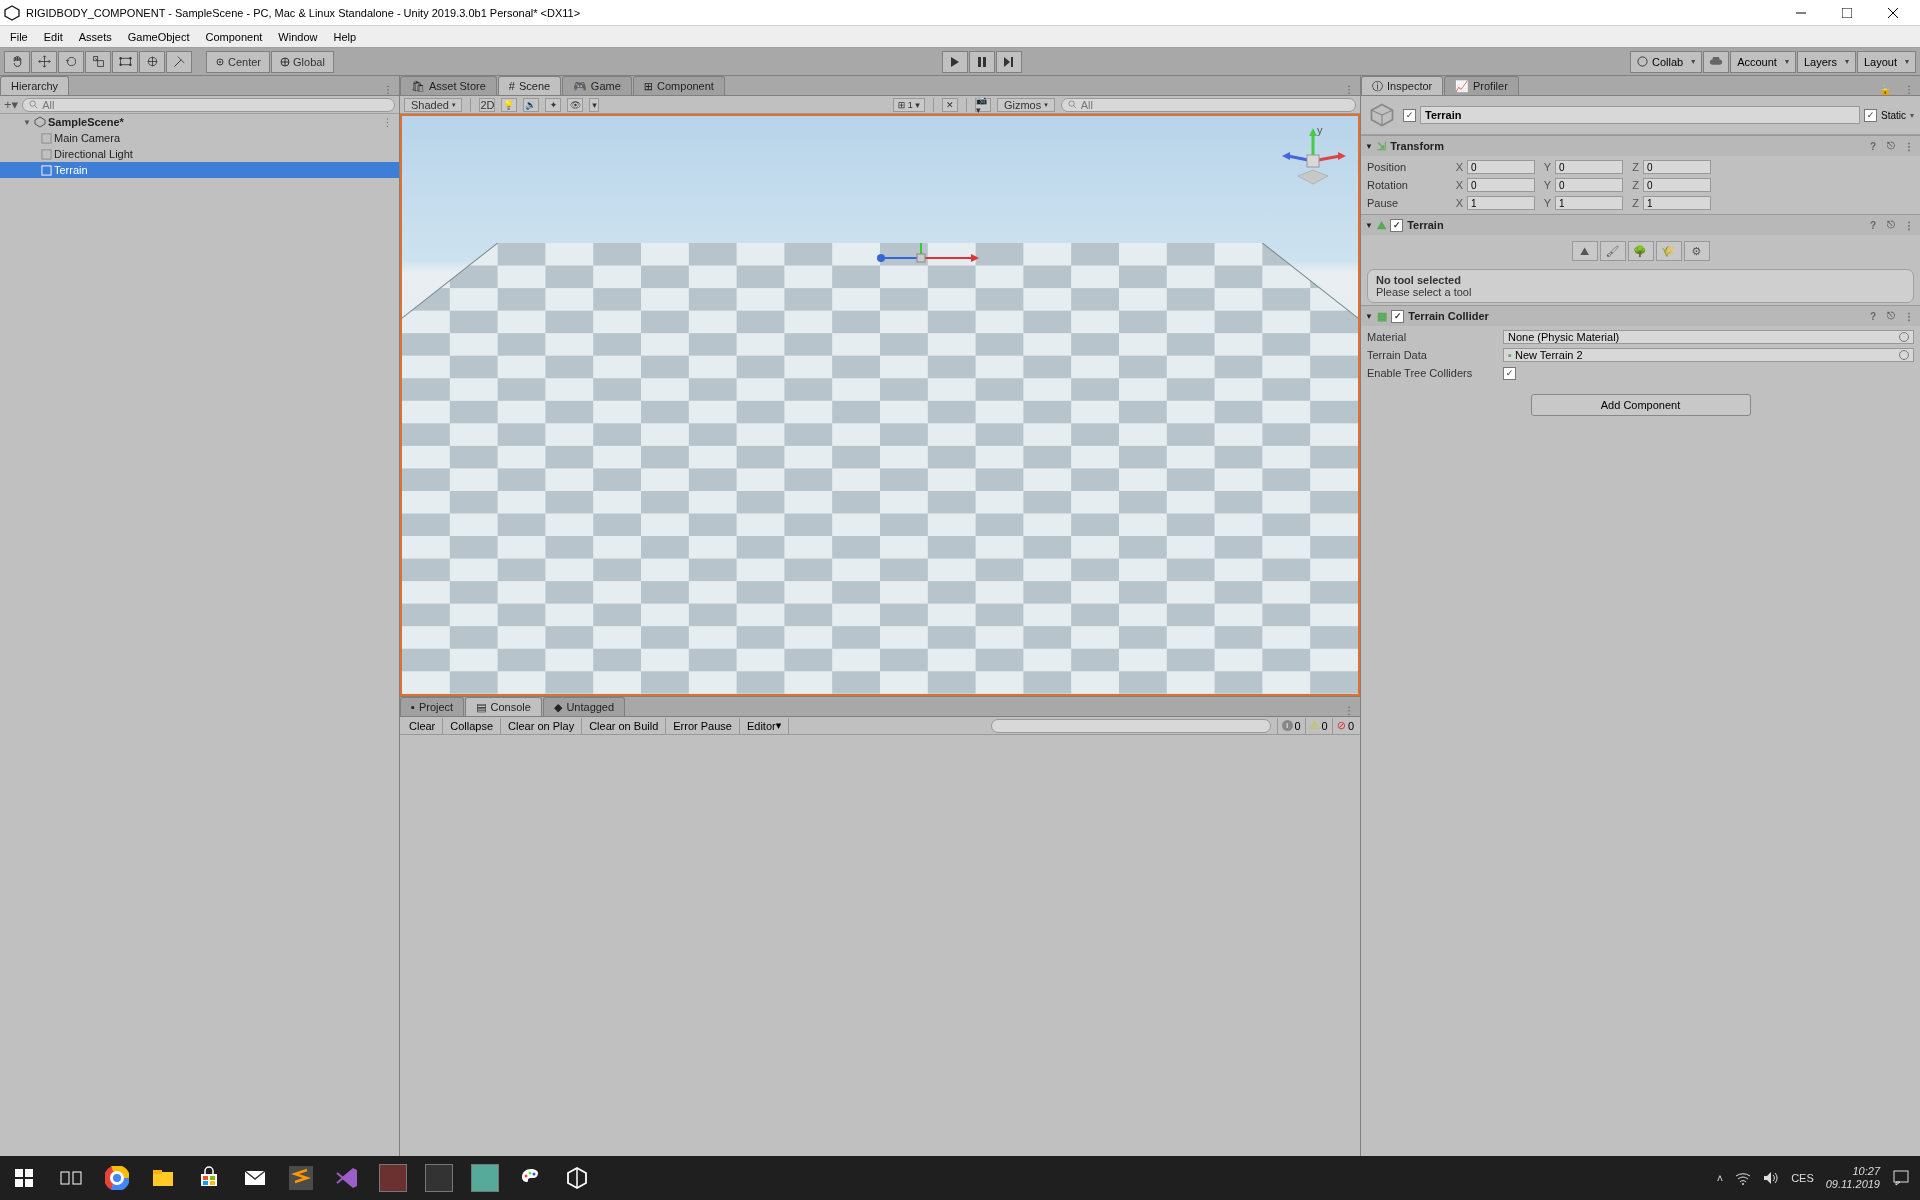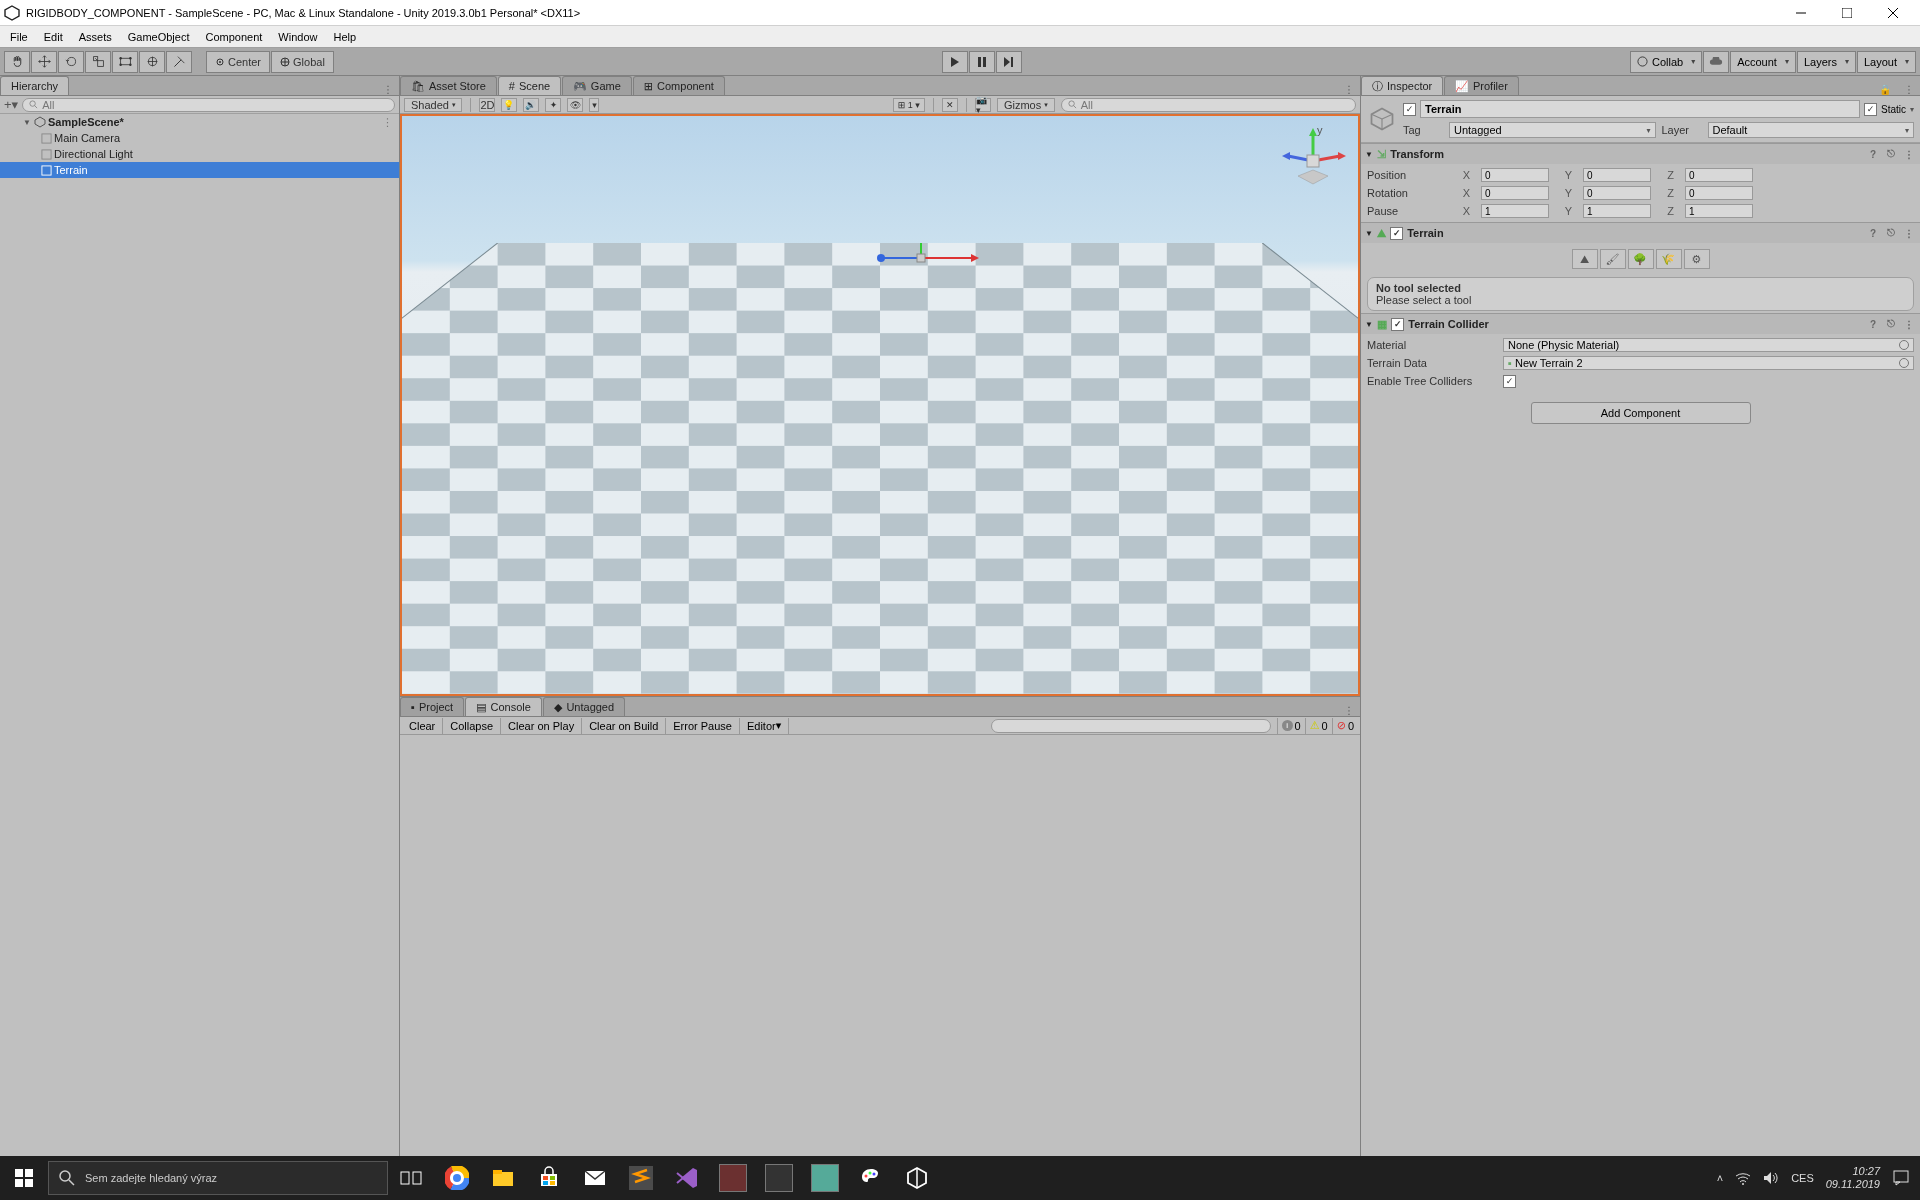--- a/index.html
+++ b/index.html
@@ -90,21 +90,21 @@
 .insp-row .lbl { width:40px; color:#333; }
 .insp-row .dropf { flex:1; height:16px; background:#d8d8d8; border:1px solid #999; padding:0 4px; display:flex; align-items:center; justify-content:space-between; }
 .insp-row .dropf:after { content:"▾"; font-size:8px; color:#555; }
 
 .comp { border-top:1px solid #999; }
 .comp-h { height:20px; background:#b8b8b8; display:flex; align-items:center; padding:0 4px; gap:4px; font-weight:bold; color:#222; }
 .comp-h .arrow { font-size:8px; }
 .comp-h .spacer { flex:1; }
 .comp-h .mic { width:14px; color:#666; text-align:center; font-size:10px; }
 .comp-body { padding:2px 6px; }
-.vec { display:flex; align-items:center; gap:11px; height:18px; font-size:10px; }
+.vec { display:flex; align-items:center; gap:4px; height:18px; font-size:10px; }
 .vec .vl { width:80px; color:#333; }
 .vec .ax { width:12px; text-align:right; color:#555; }
 .vec input { width:68px; height:14px; background:#d8d8d8; border:1px solid #999; padding:0 3px; font-size:10px; }
 .terrain-tools { display:flex; gap:2px; justify-content:center; padding:4px 0; }
 .tt-btn { width:26px; height:20px; background:#c8c8c8; border:1px solid #999; display:flex; align-items:center; justify-content:center; color:#555; font-size:11px; }
 .info-box { background:#cfcfcf; border:1px solid #a0a0a0; border-radius:7px; padding:4px 8px; margin:2px 6px; color:#333; font-size:10px; }
 .field { display:flex; align-items:center; gap:6px; height:18px; font-size:10px; padding:1px 0; }
 .field .fl { width:130px; color:#333; }
 .field .fv { flex:1; height:14px; background:#d8d8d8; border:1px solid #999; padding:0 4px; display:flex; align-items:center; justify-content:space-between; }
 .field .fv .circ { width:10px; height:10px; border:1px solid #777; border-radius:50%; }
@@ -497,30 +497,20 @@
           <div style="flex:1">
             <div style="display:flex;align-items:center;gap:4px">
               <span class="ck">✓</span>
               <div class="namebox">
                   <span>Terrain</span>
                 </div>
               <span class="ck">✓</span>
               <span style="font-size:10px">Static</span>
               <span style="font-size:8px;color:#555">▾</span>
             </div>
-            <div class="insp-row" style="padding:4px 0 0 0">
-              <span class="lbl">Tag</span>
-              <div class="dropf">
-                  <span>Untagged</span>
-                </div>
-              <span class="lbl">Layer</span>
-              <div class="dropf">
-                  <span>Default</span>
-                </div>
-            </div>
           </div>
         </div>
 
         <div class="comp">
           <div class="comp-h">
             <span class="arrow">▼</span>
             <span style="color:#6a6">⇲</span>
             <span>Transform</span>
             <span class="spacer"></span>
             <span class="mic">?</span>
@@ -627,27 +617,20 @@
 
   <div class="taskbar">
     <div class="tb-start">
       <svg width="18" height="18" viewBox="0 0 18 18">
           <rect x="0" y="0" width="8" height="8" fill="#fff"></rect>
           <rect x="10" y="0" width="8" height="8" fill="#fff"></rect>
           <rect x="0" y="10" width="8" height="8" fill="#fff"></rect>
           <rect x="10" y="10" width="8" height="8" fill="#fff"></rect>
         </svg>
     </div>
-    <div class="tb-searchbox">
-      <svg width="16" height="16" viewBox="0 0 16 16">
-          <circle cx="6" cy="6" r="5" fill="none" stroke="#ccc" stroke-width="1.5"></circle>
-          <line x1="10" y1="10" x2="15" y2="15" stroke="#ccc" stroke-width="1.5"></line>
-        </svg>
-      <span>Sem zadejte hledaný výraz</span>
-    </div>
     <div class="tb-icon">
         <svg viewBox="0 0 24 24">
           <rect x="2" y="6" width="8" height="12" fill="none" stroke="#fff"></rect>
           <rect x="14" y="6" width="8" height="12" fill="none" stroke="#fff"></rect>
         </svg>
       </div>
     <div class="tb-icon">
         <svg viewBox="0 0 24 24">
           <circle cx="12" cy="12" r="10" fill="#fff"></circle>
           <circle cx="12" cy="12" r="10" fill="none" stroke="#4285f4" stroke-width="6" stroke-dasharray="21 63"></circle>

